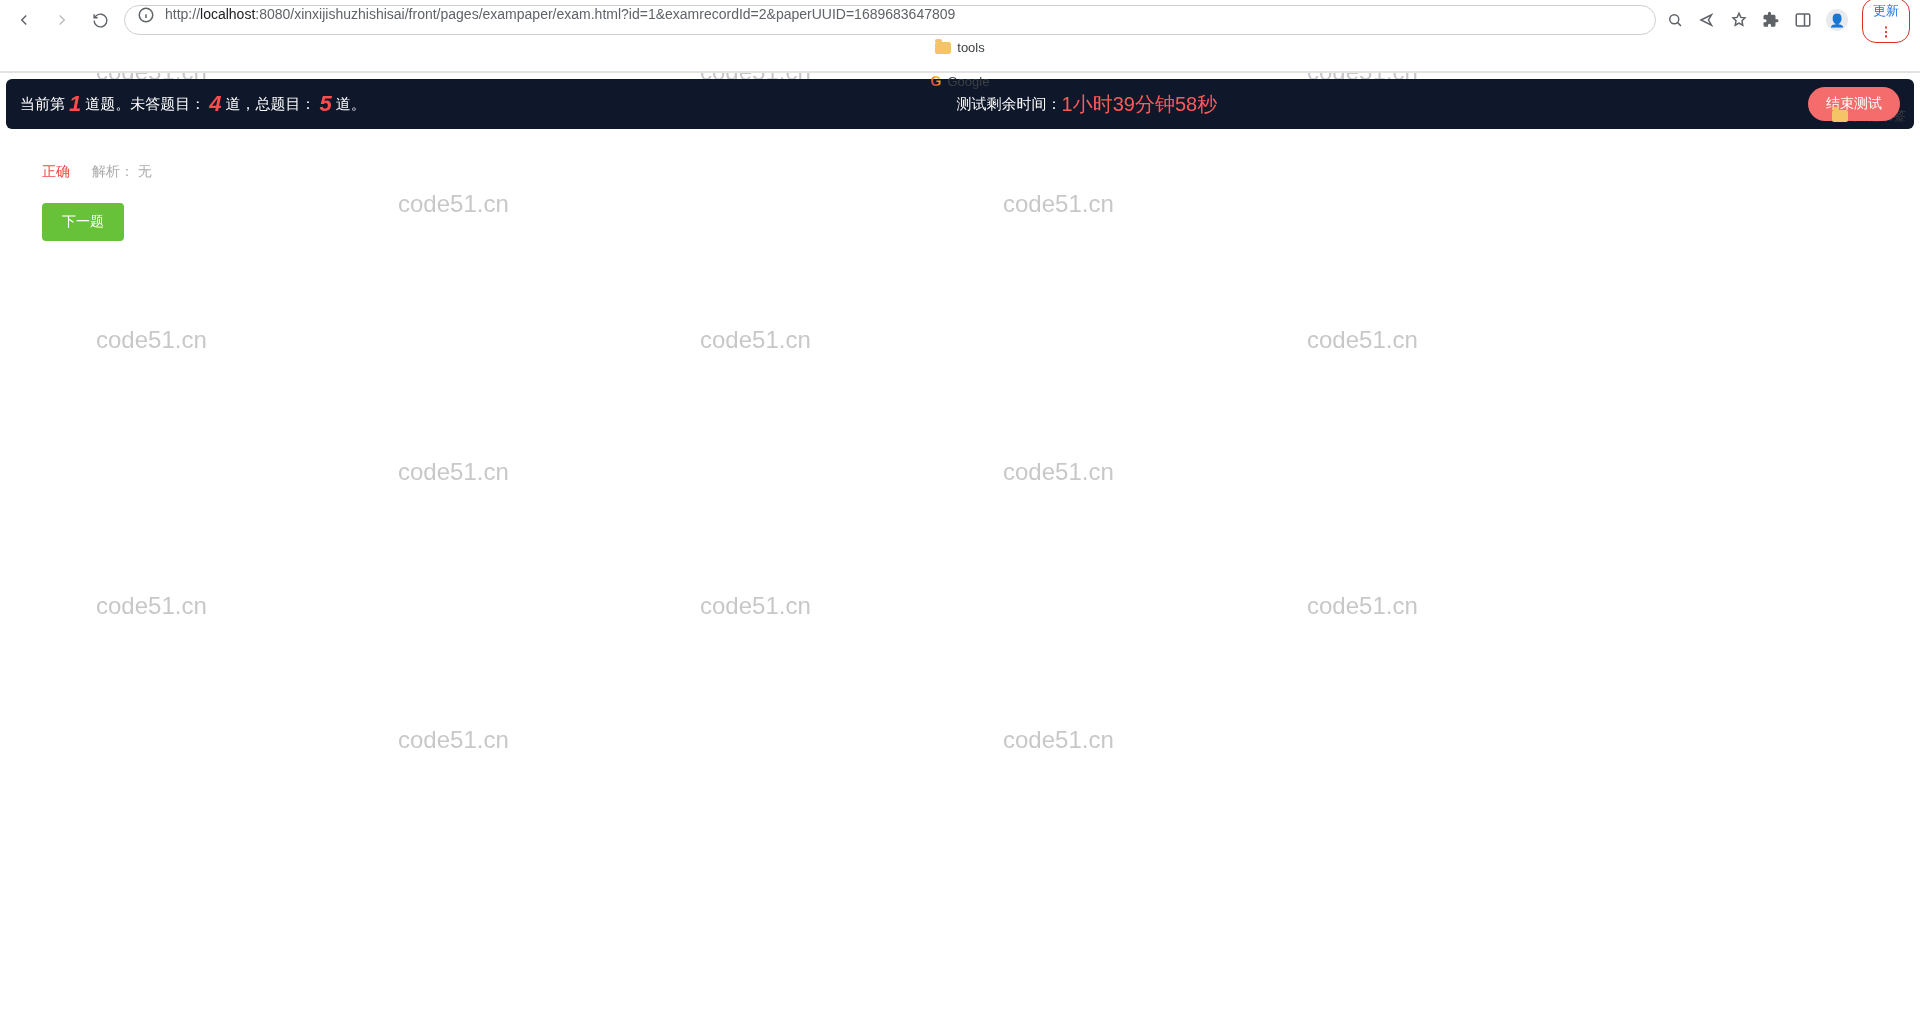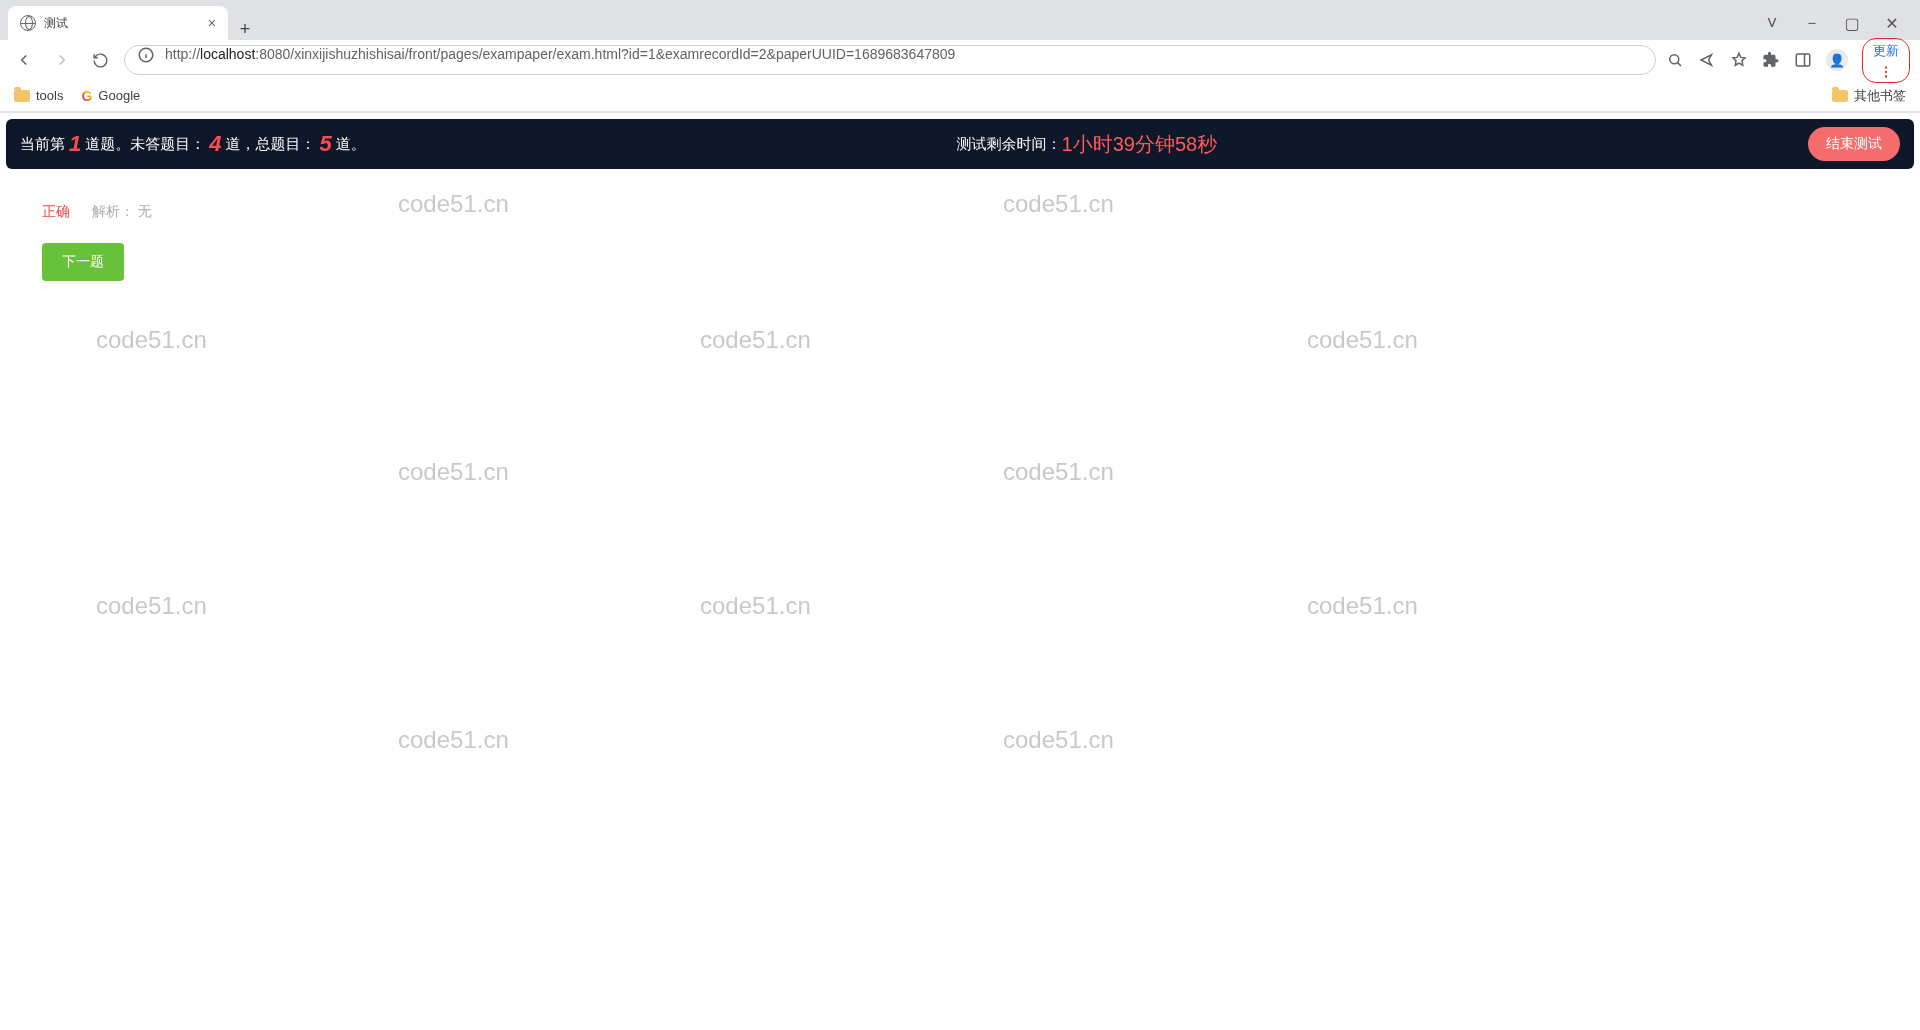--- a/index.html
+++ b/index.html
@@ -32,21 +32,21 @@
   .nav-btn { width: 28px; height: 28px; display: flex; align-items: center; justify-content: center; color: #5f6368; border-radius: 50%; cursor: pointer; }
   .nav-btn.disabled { color: #bdbdbd; cursor: default; }
   .addr-bar { flex: 1; display: flex; align-items: flex-start; height: 30px; border: 1px solid #cfcfcf; border-radius: 15px; padding: 0 12px; font-size: 14px; color: #5f6368; gap: 10px; }
   .addr-text { color: #5f6368; white-space: nowrap; overflow: hidden; }
   .addr-text .host { color: #202124; }
   .toolbar-right { display: flex; align-items: center; gap: 14px; color: #5f6368; }
   .toolbar-right span, .toolbar-right svg { cursor: pointer; }
   .update-btn { border: 1px solid #d93025; color: #1a73e8; border-radius: 14px; padding: 3px 10px; font-size: 13px; display: flex; align-items: center; gap: 4px; flex-direction: column; }
   .update-btn .dots { color: #d93025; font-weight: bold; }
 
-  .bookmarks { display: flex; align-items: center; height: 32px; padding: 0 14px; gap: 18px; font-size: 13px; color: #3c4043; border-bottom: 1px solid #e3e3e3; }
+  .bookmarks { display: flex; align-items: center; height: 32px; padding: 0 14px; gap: 18px; font-size: 13px; color: #3c4043; border-bottom: 1px solid #e3e3e3; flex-direction: column; }
   .bookmark-item { display: flex; align-items: center; gap: 6px; cursor: pointer; }
   .folder-icon { width: 16px; height: 12px; background: #f5c467; border-radius: 2px; position: relative; display: inline-block; }
   .folder-icon::before { content: ""; position: absolute; top: -3px; left: 0; width: 7px; height: 3px; background: #f5c467; border-radius: 2px 2px 0 0; }
   .g-icon { font-weight: bold; font-size: 14px; background: linear-gradient(45deg,#4285f4,#ea4335,#fbbc05,#34a853); -webkit-background-clip: text; color: transparent; }
   .other-bm { margin-left: auto; }
 
   
   .page { padding: 6px 6px 0; }
   .exam-bar {
     background: #0f172a; border-radius: 6px; height: 50px;
@@ -79,34 +79,20 @@
   }
 
   .wm { position: fixed; color: #c8c8c8; font-size: 24px; pointer-events: none; z-index: -1; }
   .avatar { width: 22px; height: 22px; border-radius: 50%; background: #e8eaed; display: inline-flex; align-items: center; justify-content: center; font-size: 13px; color: #5f6368; }
   .icon18 { display: inline-flex; width: 18px; height: 18px; }
 </style>
 </head>
 <body>
 
 <div class="browser-chrome">
-  <div class="tab-strip">
-    <div class="tab">
-      <span class="globe-icon"></span>
-      <span>测试</span>
-      <span class="tab-close">×</span>
-    </div>
-    <div class="new-tab">+</div>
-    <div class="window-ctrls">
-      <span class="win-chevron">˅</span>
-      <span>－</span>
-      <span>▢</span>
-      <span>✕</span>
-    </div>
-  </div>
 
   <div class="toolbar">
     <div class="nav-btn">
       <svg width="18" height="18" viewBox="0 0 24 24" fill="none" stroke="#5f6368" stroke-width="2">
           <path d="M15 6l-6 6 6 6"></path>
         </svg>
     </div>
     <div class="nav-btn disabled">
       <svg width="18" height="18" viewBox="0 0 24 24" fill="none" stroke="#bdbdbd" stroke-width="2">
           <path d="M9 6l6 6-6 6"></path>

